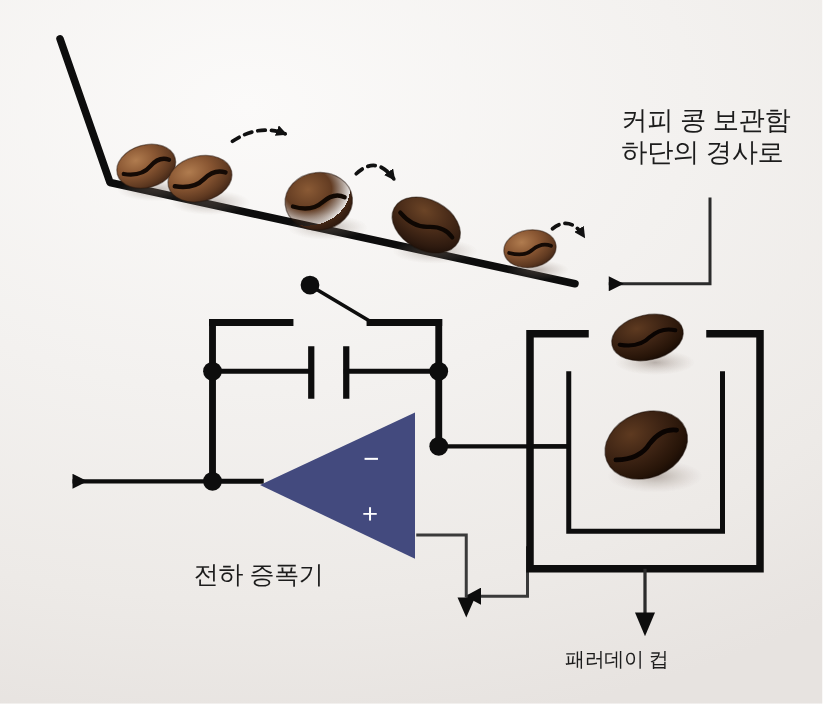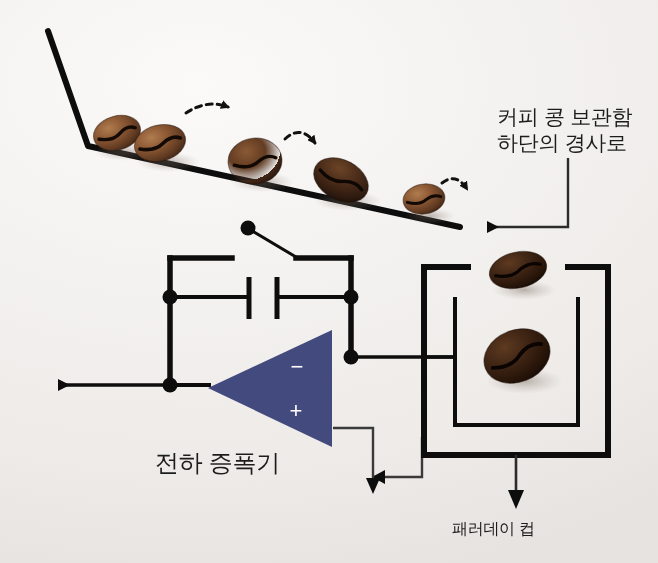--- a/index.html
+++ b/index.html
@@ -29,26 +29,25 @@
     font-family: "Liberation Sans", "DejaVu Sans", sans-serif;
     white-space: pre;
     line-height: 1.24;
     letter-spacing: -0.3px;
   }
   #lbl-storage {
     left: 497px;
     top: 84px;
     font-size: 21px;
     font-weight: 500;
-    margin-top: 20px;
   }
   #lbl-amp {
     left: 155px;
     top: 448px;
-    font-size: 24px;
+    font-size: 20px;
     font-weight: 500;
   }
   #lbl-cup {
     left: 452px;
     top: 519px;
     font-size: 16px;
     font-weight: 500;
   }
 </style>
 </head>

